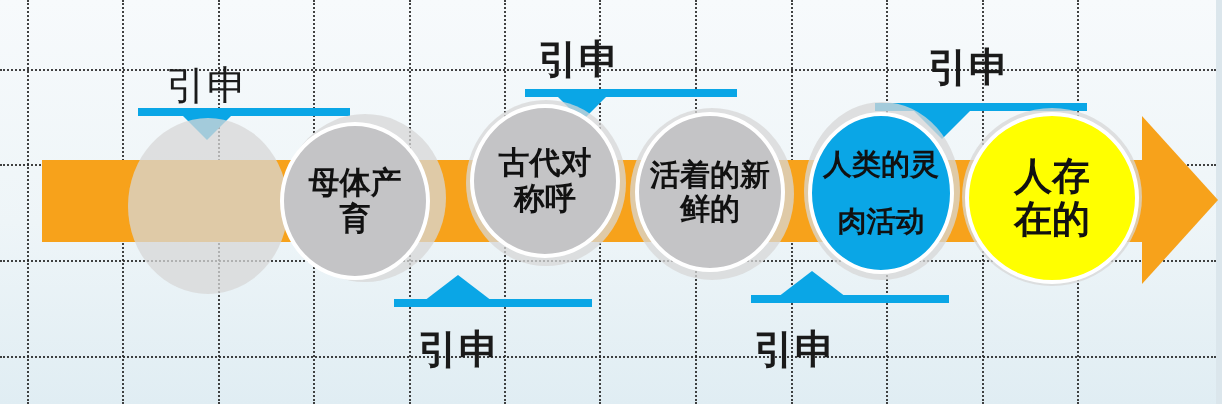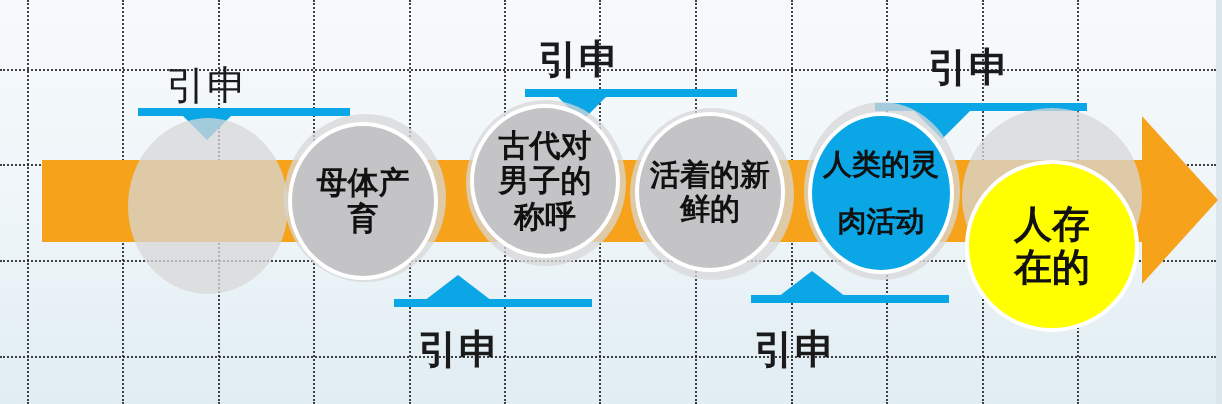--- a/index.html
+++ b/index.html
@@ -73,42 +73,41 @@
   <div class="tri-down" style="left:912px; top:109px; border-left-width:30px; border-right-width:30px; border-top-width:30px;"></div>
 
   <div class="halo" style="left:128px; top:118px; width:160px; height:176px;"></div>
   <div class="halo" style="left:284px; top:114px; width:162px; height:168px;"></div>
   <div class="halo" style="left:466px; top:100px; width:160px; height:166px;"></div>
   <div class="halo" style="left:630px; top:108px; width:164px; height:172px;"></div>
   <div class="halo" style="left:804px; top:102px; width:156px; height:178px;"></div>
   <div class="halo" style="left:962px; top:108px; width:180px; height:178px;"></div>
 
 
-  <div class="circle c-gray" style="left:288px; top:122px; width:150px; height:158px; font-size:31px; flex-direction:column;">
+  <div class="circle c-gray" style="left:280px; top:122px; width:150px; height:158px; font-size:31px; flex-direction:column;">
     <span>母体产</span>
     <span>育</span>
   </div>
 
   <div class="circle c-gray" style="left:470px; top:104px; width:150px; height:154px; font-size:31px; flex-direction:column;">
     <span>古代对</span>
-    <span>男子的</span>
     <span>称呼</span>
   </div>
 
   <div class="circle c-gray" style="left:635px; top:112px; width:150px; height:160px; font-size:30px; flex-direction:column;">
     <span>活着的新</span>
     <span>鲜的</span>
   </div>
 
   <div class="circle c-blue" style="left:808px; top:112px; width:146px; height:162px; font-size:29px; flex-direction:column;gap:24px;">
     <span>人类的灵</span>
     <span>肉活动</span>
   </div>
 
-  <div class="circle c-yellow" style="left:965px; top:112px; width:174px; height:172px; font-size:38px; flex-direction:column; line-height:1.12;margin-top:48px;">
+  <div class="circle c-yellow" style="left:965px; top:112px; width:174px; height:172px; font-size:38px; flex-direction:column; line-height:1.12;">
     <span>人存</span>
     <span>在的</span>
   </div>
 
   <div class="label thin" style="left:166px; top:58px;">引申</div>
   <div class="label" style="left:418px; top:322px;">引申</div>
   <div class="label" style="left:538px; top:32px;">引申</div>
   <div class="label" style="left:754px; top:322px;">引申</div>
   <div class="label" style="left:928px; top:40px;">引申</div>
 </div>

